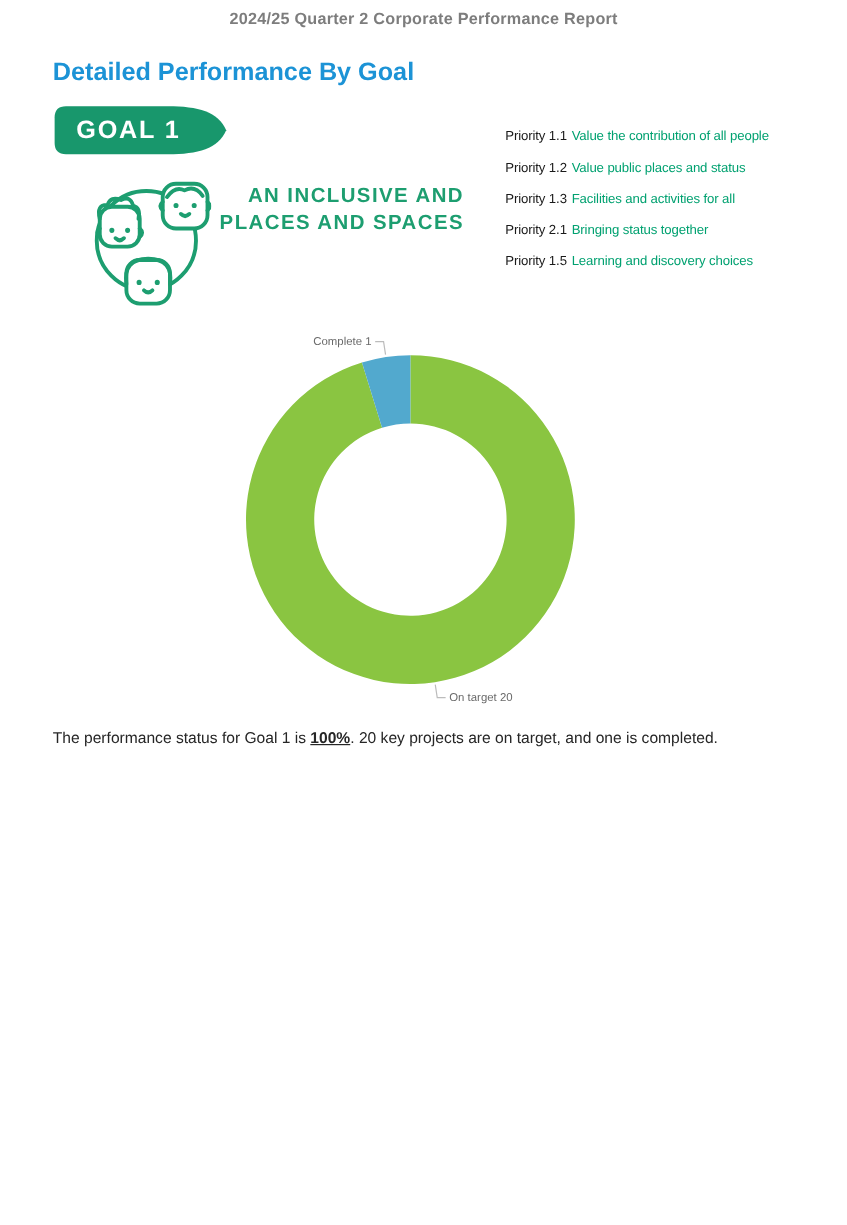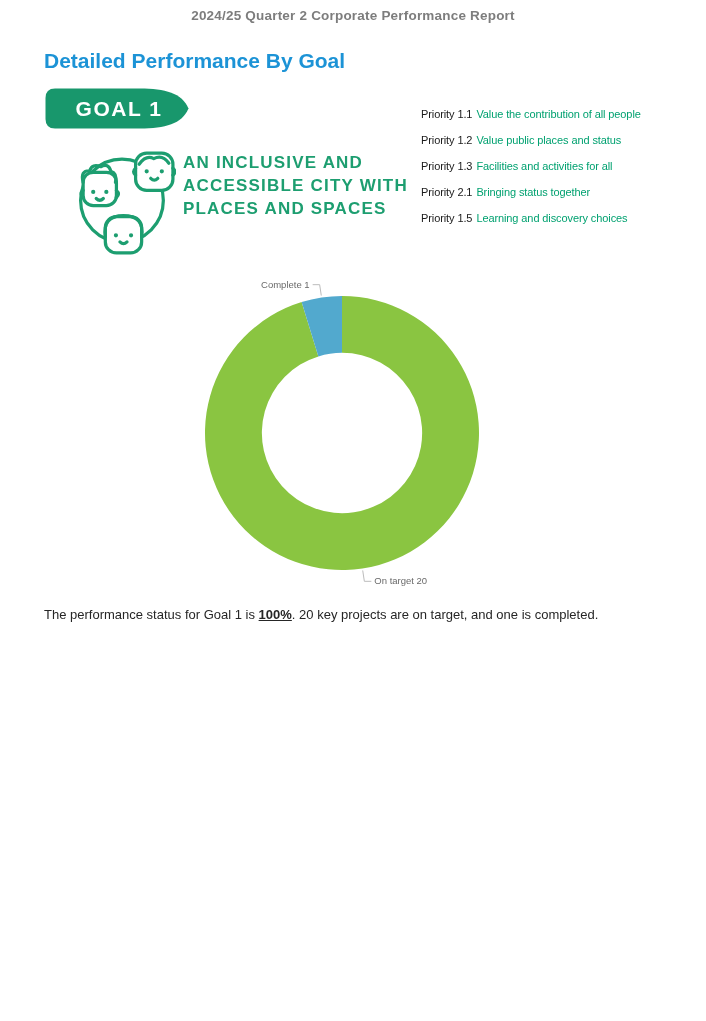--- a/index.html
+++ b/index.html
@@ -19,30 +19,30 @@
   .page{position:relative;width:706px;height:767px;background:#fff;overflow:hidden;margin:0 auto;}
 
   .report-header{position:absolute;top:8px;left:0;width:706px;text-align:center;
     font-size:13.5px;font-weight:bold;color:var(--header-gray);letter-spacing:.2px;}
 
   .section-title{position:absolute;top:49px;left:44px;
     font-size:21px;font-weight:bold;color:var(--heading-blue);}
 
   .goal-badge{position:absolute;top:87px;left:44px;width:147px;height:43px;}
   .goal-badge svg{position:absolute;top:0;left:0;display:block;}
-  .goal-badge .badge-label{position:absolute;top:0;left:12px;width:126px;height:43px;
+  .goal-badge .badge-label{position:absolute;top:0;left:0;width:126px;height:43px;
     display:flex;align-items:center;justify-content:center;
     color:#fff;font-size:21px;font-weight:bold;letter-spacing:1.5px;}
 
   .people-icon{position:absolute;top:141px;left:74px;width:102px;height:114px;color:var(--statement-green);}
   .people-icon svg{display:block;width:100%;height:100%;}
 
   .goal-statement{position:absolute;top:151px;left:183px;
     color:var(--statement-green);font-size:17px;font-weight:bold;
-    letter-spacing:1.2px;line-height:23px;white-space:nowrap;}
+    letter-spacing:1.2px;line-height:23px;white-space:nowrap;text-align:right;}
 
   .priorities{position:absolute;top:108px;left:421px;}
   .priority-row{height:26px;font-size:11px;font-weight:normal;white-space:nowrap;letter-spacing:-.1px;}
   .priority-label{color:#1a1a1a;margin-right:4px;}
   .priority-text{color:var(--priority-green);}
 
   .donut-chart{position:absolute;top:253px;left:162px;width:360px;height:360px;}
   .donut-chart svg{display:block;}
   .donut-chart text{font-family:"Liberation Sans","DejaVu Sans",sans-serif;font-size:9.5px;fill:var(--label-gray);}
 
@@ -99,21 +99,20 @@
         <path d="M3.5,26 Q0.5,5 21.5,5 Q42.5,5 39.5,26"></path>
         <circle cx="14" cy="24.5" r="1.1" fill="currentColor" stroke-width="2"></circle>
         <circle cx="29" cy="24.5" r="1.1" fill="currentColor" stroke-width="2"></circle>
         <path d="M18,31 q3.5,3.5 7,0"></path>
       </g>
     </svg>
   </div>
 
   <div class="goal-statement">
     <div>AN INCLUSIVE AND</div>
-    <div>ACCESSIBLE CITY WITH</div>
     <div>PLACES AND SPACES</div>
   </div>
 
   <div class="priorities">
     <div class="priority-row">
       <span class="priority-label">Priority 1.1</span><span class="priority-text">Value the contribution of all people</span>
     </div>
     <div class="priority-row">
       <span class="priority-label">Priority 1.2</span><span class="priority-text">Value public places and status</span>
     </div>

